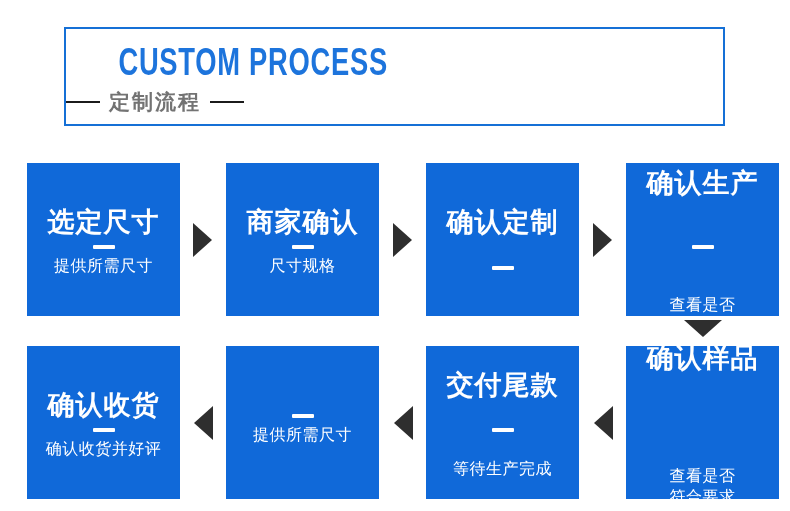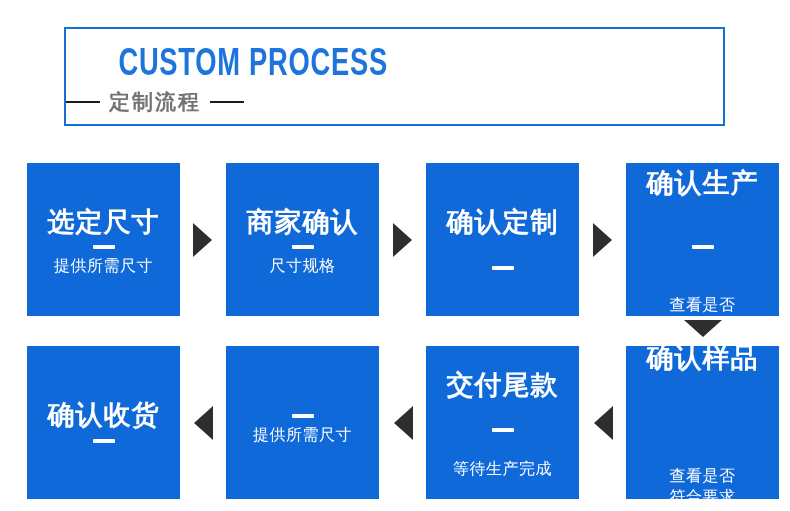--- a/index.html
+++ b/index.html
@@ -175,20 +175,21 @@
 
   <div class="step r1 c4">
     <div class="step-title">确认生产</div>
     <div class="step-divider"></div>
     <div class="step-sub">查看是否</div>
   </div>
 
   <div class="step r2 c1">
     <div class="step-title">确认收货</div>
     <div class="step-divider"></div>
+    <div class="step-sub">确认收货并好评</div>
   </div>
 
   <div class="step r2 c2">
     <div class="step-divider"></div>
     <div class="step-sub">提供所需尺寸</div>
   </div>
 
   <div class="step r2 c4">
     <div class="step-title">确认样品</div>
     <div class="step-divider"></div>

